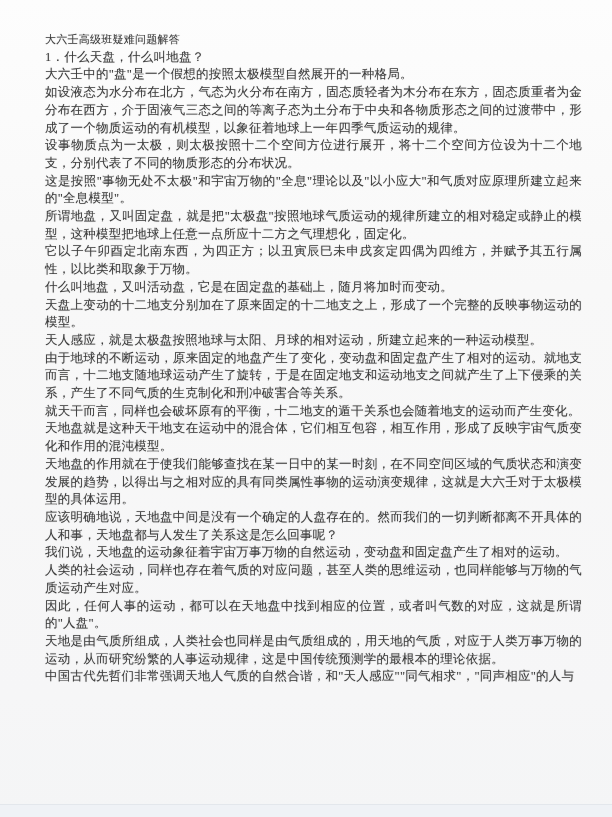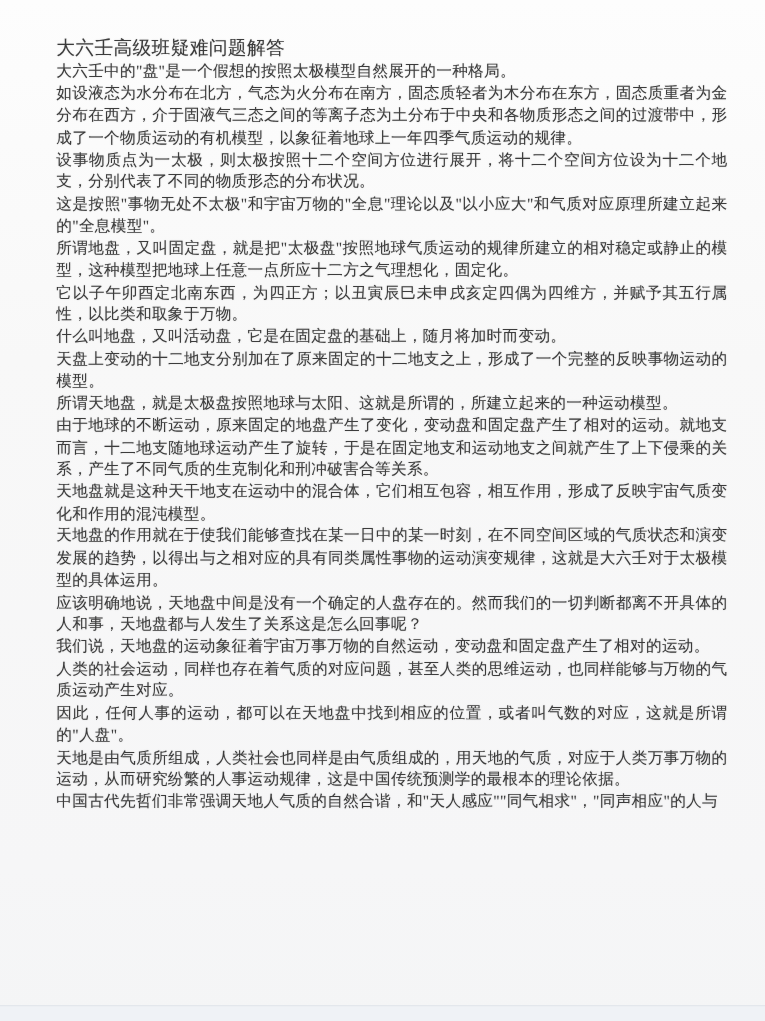--- a/index.html
+++ b/index.html
@@ -15,50 +15,52 @@
     left:45px; top:31px;
     width:537px;
     color:var(--ink,#3c3c3c);
     font-size:12.5px;
     line-height:17.7px;
     letter-spacing:0.25px;
     text-shadow:0 0 1px rgba(110,110,110,.45);
     text-align:justify;
   }
   .doc p { margin:0; }
-  .title { margin:0 0 0 0; font-weight:normal; font-size:15px; }
+  .title { margin:0 0 0 0; font-weight:normal; font-size:11px; }
   .q { }
   .footer-strip {
     position:absolute;
     left:0; right:0; bottom:0;
     height:12px;
     background:var(--strip,#eff2f6);
     border-top:1px solid #e3e7ec;
   }
 </style>
 </head>
 <body>
 
 <div class="doc">
   <h1 class="title">大六壬高级班疑难问题解答</h1>
 
   <div>
+    <p class="q">1．什么天盘，什么叫地盘？</p>
     <p>大六壬中的"盘"是一个假想的按照太极模型自然展开的一种格局。</p>
     <p>如设液态为水分布在北方，气态为火分布在南方，固态质轻者为木分布在东方，固态质重者为金分布在西方，介于固液气三态之间的等离子态为土分布于中央和各物质形态之间的过渡带中，形成了一个物质运动的有机模型，以象征着地球上一年四季气质运动的规律。</p>
     <p>设事物质点为一太极，则太极按照十二个空间方位进行展开，将十二个空间方位设为十二个地支，分别代表了不同的物质形态的分布状况。</p>
     <p>这是按照"事物无处不太极"和宇宙万物的"全息"理论以及"以小应大"和气质对应原理所建立起来的"全息模型"。</p>
     <p>所谓地盘，又叫固定盘，就是把"太极盘"按照地球气质运动的规律所建立的相对稳定或静止的模型，这种模型把地球上任意一点所应十二方之气理想化，固定化。</p>
     <p>它以子午卯酉定北南东西，为四正方；以丑寅辰巳未申戌亥定四偶为四维方，并赋予其五行属性，以比类和取象于万物。</p>
     <p>什么叫地盘，又叫活动盘，它是在固定盘的基础上，随月将加时而变动。</p>
     <p>天盘上变动的十二地支分别加在了原来固定的十二地支之上，形成了一个完整的反映事物运动的模型。</p>
   </div>
 
   <div>
-    <p>所谓天地盘，就是太极盘按照地球与太阳、这就是所谓的，所建立起来的一种运动模型。</p>
+    <p>天人感应，就是太极盘按照地球与太阳、月球的相对运动，所建立起来的一种运动模型。</p>
     <p>由于地球的不断运动，原来固定的地盘产生了变化，变动盘和固定盘产生了相对的运动。就地支而言，十二地支随地球运动产生了旋转，于是在固定地支和运动地支之间就产生了上下侵乘的关系，产生了不同气质的生克制化和刑冲破害合等关系。</p>
+    <p>就天干而言，同样也会破坏原有的平衡，十二地支的遁干关系也会随着地支的运动而产生变化。</p>
     <p>天地盘就是这种天干地支在运动中的混合体，它们相互包容，相互作用，形成了反映宇宙气质变化和作用的混沌模型。</p>
     <p>天地盘的作用就在于使我们能够查找在某一日中的某一时刻，在不同空间区域的气质状态和演变发展的趋势，以得出与之相对应的具有同类属性事物的运动演变规律，这就是大六壬对于太极模型的具体运用。</p>
   </div>
 
   <div>
     <p>应该明确地说，天地盘中间是没有一个确定的人盘存在的。然而我们的一切判断都离不开具体的人和事，天地盘都与人发生了关系这是怎么回事呢？</p>
     <p>我们说，天地盘的运动象征着宇宙万事万物的自然运动，变动盘和固定盘产生了相对的运动。</p>
     <p>人类的社会运动，同样也存在着气质的对应问题，甚至人类的思维运动，也同样能够与万物的气质运动产生对应。</p>
     <p>因此，任何人事的运动，都可以在天地盘中找到相应的位置，或者叫气数的对应，这就是所谓的"人盘"。</p>
     <p>天地是由气质所组成，人类社会也同样是由气质组成的，用天地的气质，对应于人类万事万物的运动，从而研究纷繁的人事运动规律，这是中国传统预测学的最根本的理论依据。</p>

